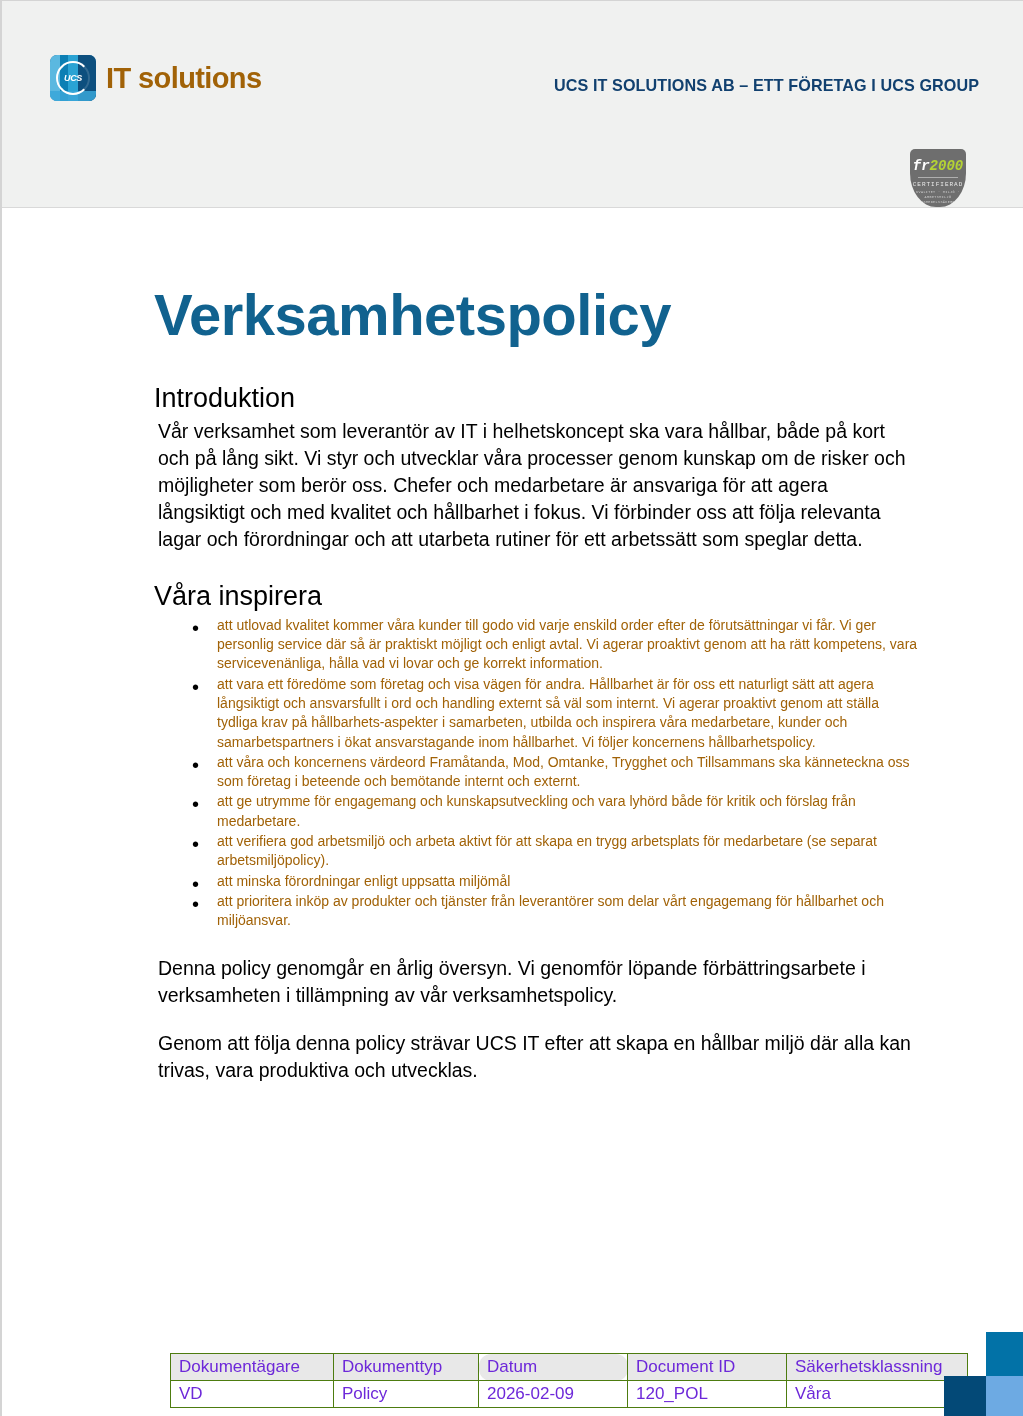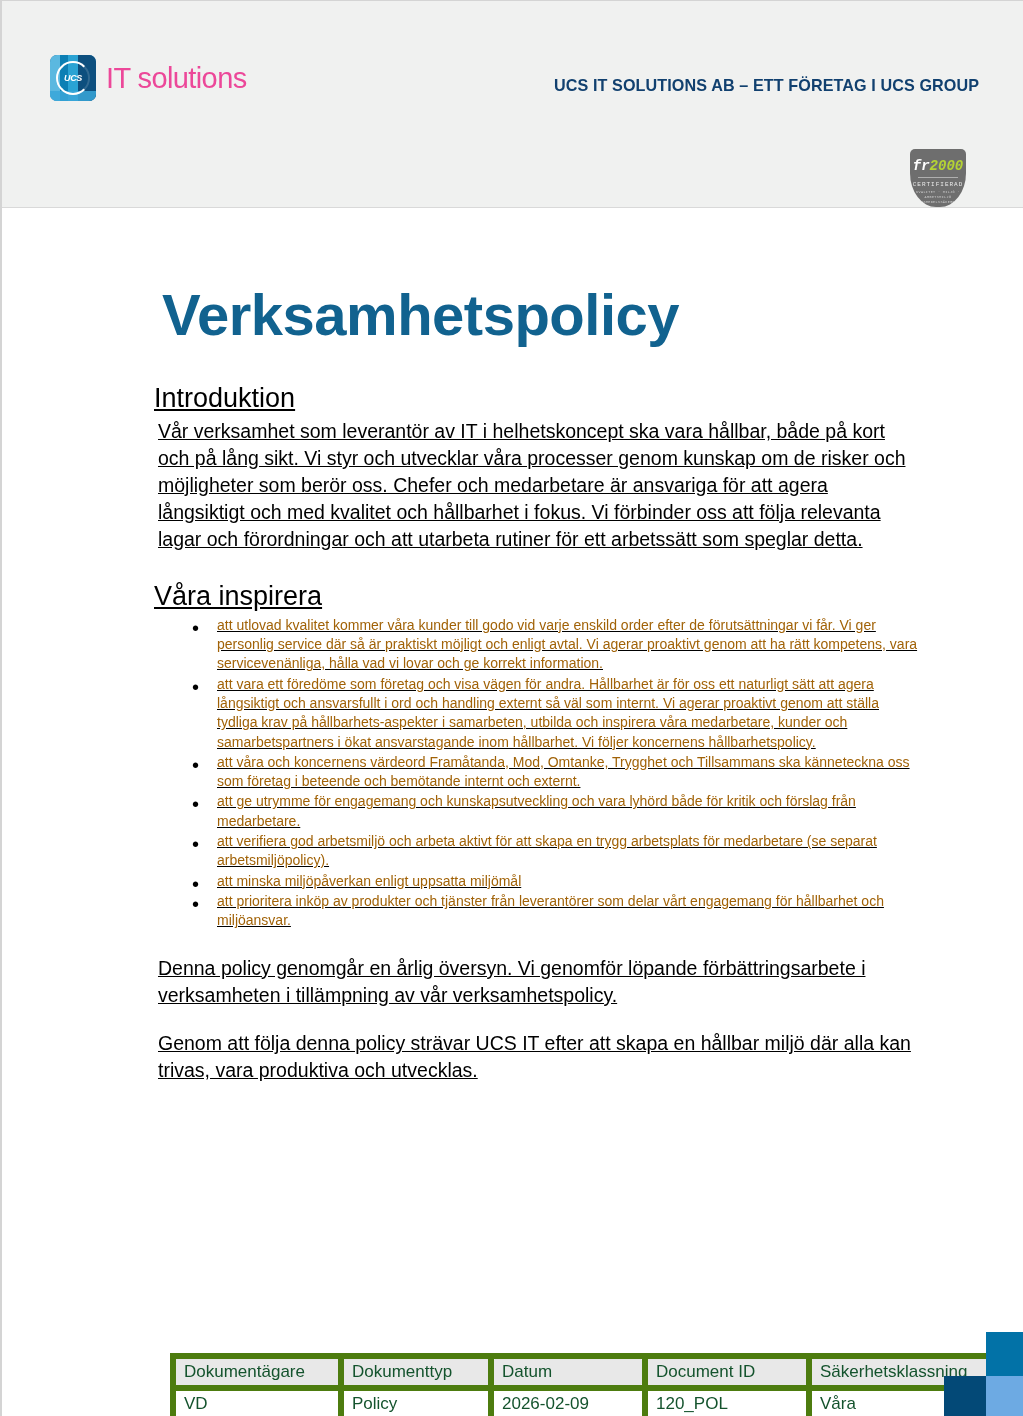--- a/index.html
+++ b/index.html
@@ -88,22 +88,22 @@
   .logo-circle span {
     font-size: 9px;
     font-weight: bold;
     font-style: italic;
     color: #ffffff;
     letter-spacing: -0.3px;
     line-height: 1;
   }
   .logo-word {
     font-size: 29px;
-    font-weight: normal;
-    color: #ec4899;
+    font-weight: bold;
+    color: #a16207;
     letter-spacing: -0.6px;
     white-space: nowrap;
   }
 
   
   .header-title {
     position: absolute;
     left: 552px;
     top: 75px;
     font-size: 17px;
@@ -173,29 +173,27 @@
 
   
   .doc-title {
     position: absolute;
     left: 152px;
     top: 246px;
     font-size: 58px;
     color: #11628f;
     letter-spacing: -0.5px;
     line-height: 1;
-    margin-left: 8px;
   }
 
   .content {
     position: absolute;
     left: 152px;
     top: 382px;
     width: 765px;
-    text-decoration: underline;
   }
 
   h2.section-heading {
     font-size: 27px;
     font-weight: normal;
     color: #000000;
     margin: 0 0 4px 0;
     line-height: 1.15;
   }
   h2.section-heading.second { margin-top: 28px; }
@@ -237,26 +235,26 @@
 
   
   .footer-table {
     position: absolute;
     left: 168px;
     top: 1352px;
     border-collapse: collapse;
     font-size: 17px;
   }
   .footer-table td {
-    border: 6px solid #4d7c0f;
+    border: 1px solid #4d7c0f;
     padding: 2px 8px;
     height: 22px;
     line-height: 1.25;
     white-space: nowrap;
-    color: #14532d;
+    color: #6d28d9;
   }
   .footer-table tr.head td {
     background: #e8e8e8;
   }
   .c0 { width: 146px; }
   .c1 { width: 128px; }
   .c2 { width: 132px; border-radius: 12px; }
   .c3 { width: 142px; }
   .c4 { width: 164px; }
 
@@ -328,21 +326,21 @@
     <p class="body-text">Vår verksamhet som leverantör av IT i helhetskoncept ska vara hållbar, både på kort och på lång sikt. Vi styr och utvecklar våra processer genom kunskap om de risker och möjligheter som berör oss. Chefer och medarbetare är ansvariga för att agera långsiktigt och med kvalitet och hållbarhet i fokus. Vi förbinder oss att följa relevanta lagar och förordningar och att utarbeta rutiner för ett arbetssätt som speglar detta.</p>
 
     <h2 class="section-heading second">Våra inspirera</h2>
 
     <ul class="ambitions">
       <li>att utlovad kvalitet kommer våra kunder till godo vid varje enskild order efter de förutsättningar vi får. Vi ger personlig service där så är praktiskt möjligt och enligt avtal. Vi agerar proaktivt genom att ha rätt kompetens, vara servicevenänliga, hålla vad vi lovar och ge korrekt information.</li>
       <li>att vara ett föredöme som företag och visa vägen för andra. Hållbarhet är för oss ett naturligt sätt att agera långsiktigt och ansvarsfullt i ord och handling externt så väl som internt. Vi agerar proaktivt genom att ställa tydliga krav på hållbarhets-aspekter i samarbeten, utbilda och inspirera våra medarbetare, kunder och samarbetspartners i ökat ansvarstagande inom hållbarhet. Vi följer koncernens hållbarhetspolicy.</li>
       <li>att våra och koncernens värdeord Framåtanda, Mod, Omtanke, Trygghet och Tillsammans ska känneteckna oss som företag i beteende och bemötande internt och externt.</li>
       <li>att ge utrymme för engagemang och kunskapsutveckling och vara lyhörd både för kritik och förslag från medarbetare.</li>
       <li>att verifiera god arbetsmiljö och arbeta aktivt för att skapa en trygg arbetsplats för medarbetare (se separat arbetsmiljöpolicy).</li>
-      <li>att minska miljöpåverkan enligt uppsatta miljömål</li>
+      <li>att minska förordningar enligt uppsatta miljömål</li>
       <li>att prioritera inköp av produkter och tjänster från leverantörer som delar vårt engagemang för hållbarhet och miljöansvar.</li>
     </ul>
 
     <div class="closing">
       <p class="body-text">Denna policy genomgår en årlig översyn. Vi genomför löpande förbättringsarbete i verksamheten i tillämpning av vår verksamhetspolicy.</p>
       <p class="body-text">Genom att följa denna policy strävar UCS IT efter att skapa en hållbar miljö där alla kan trivas, vara produktiva och utvecklas.</p>
     </div>
   </div>
 
   <table class="footer-table">

